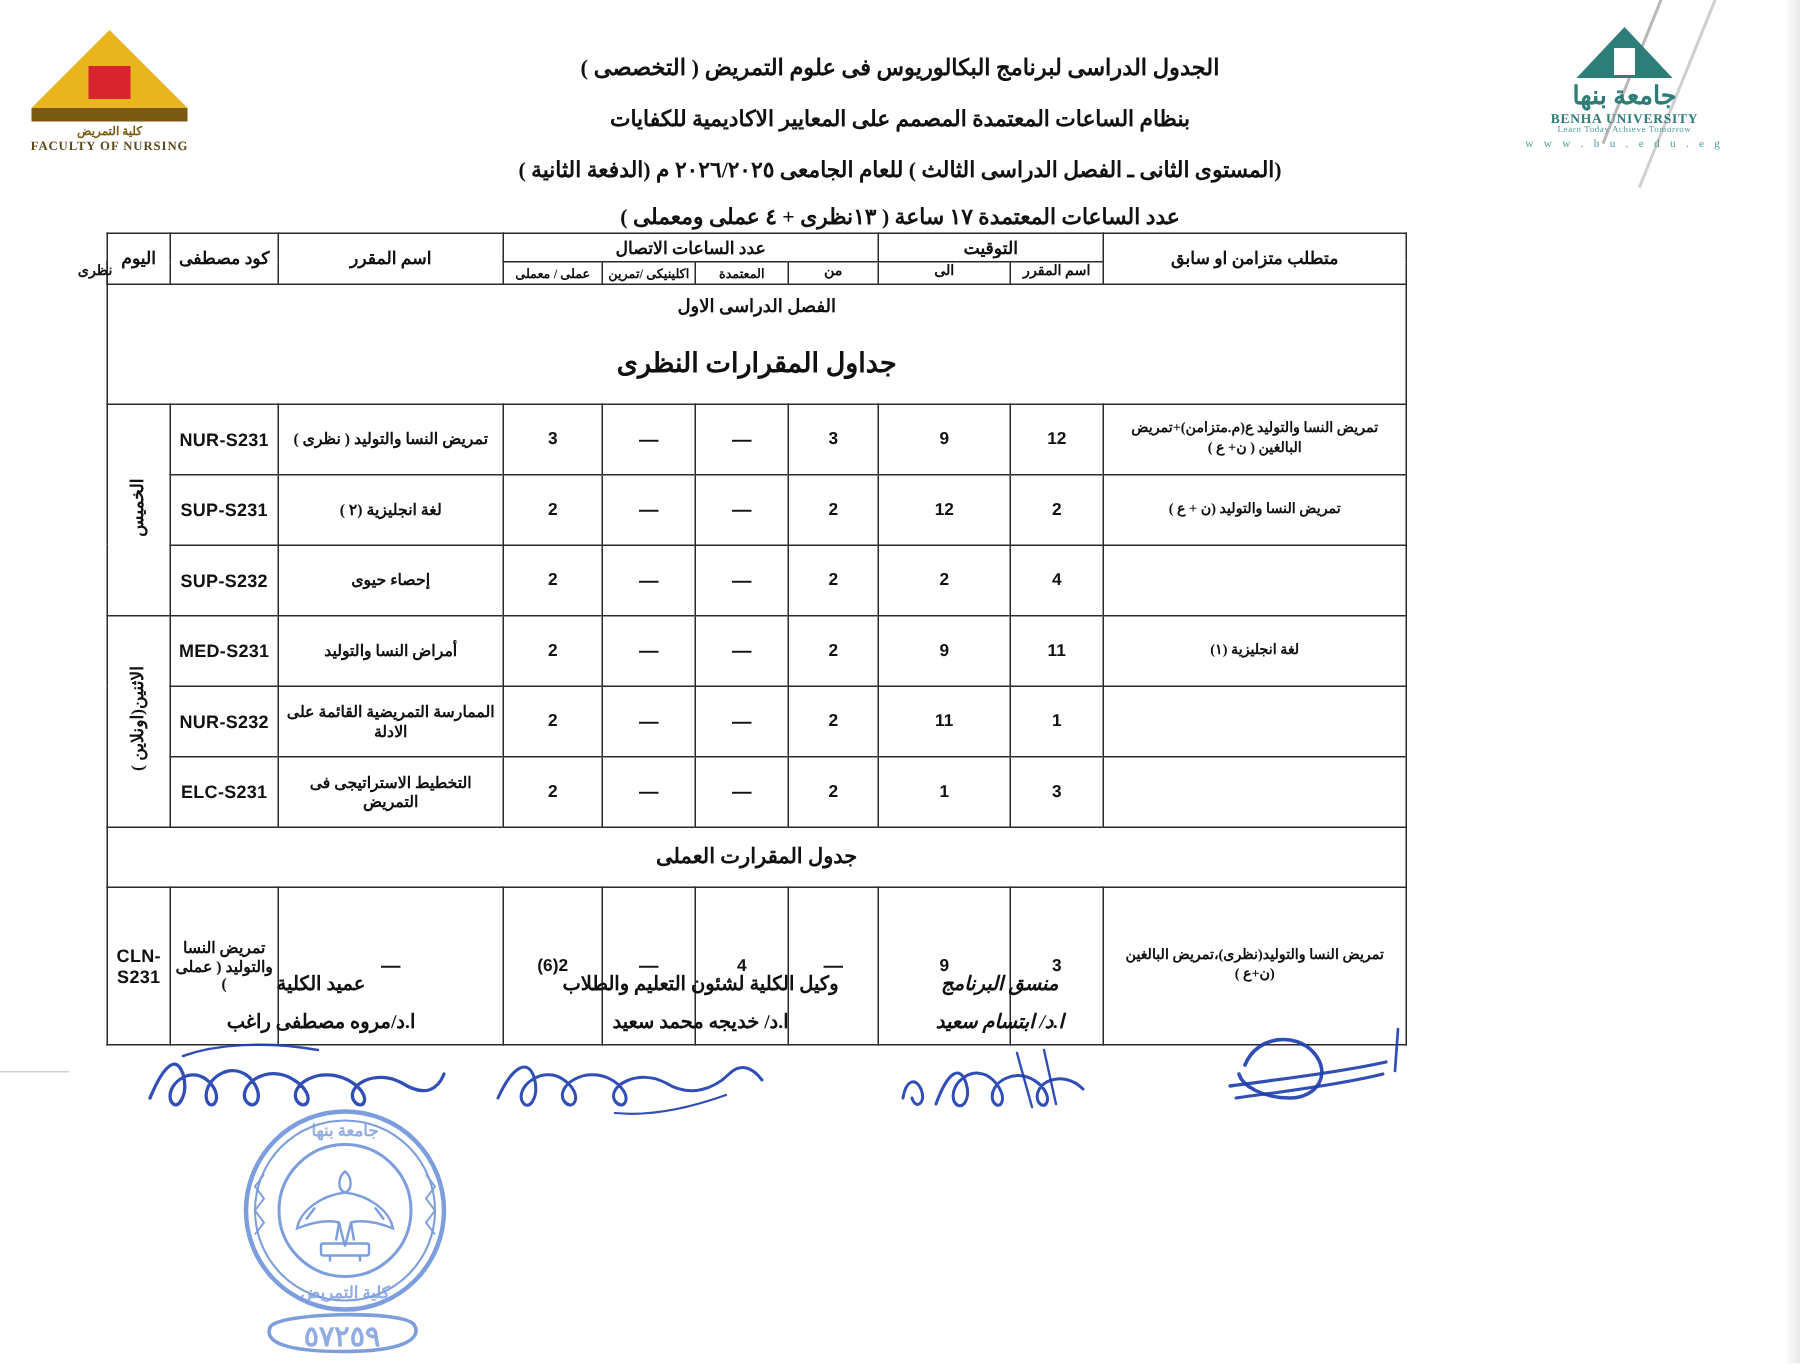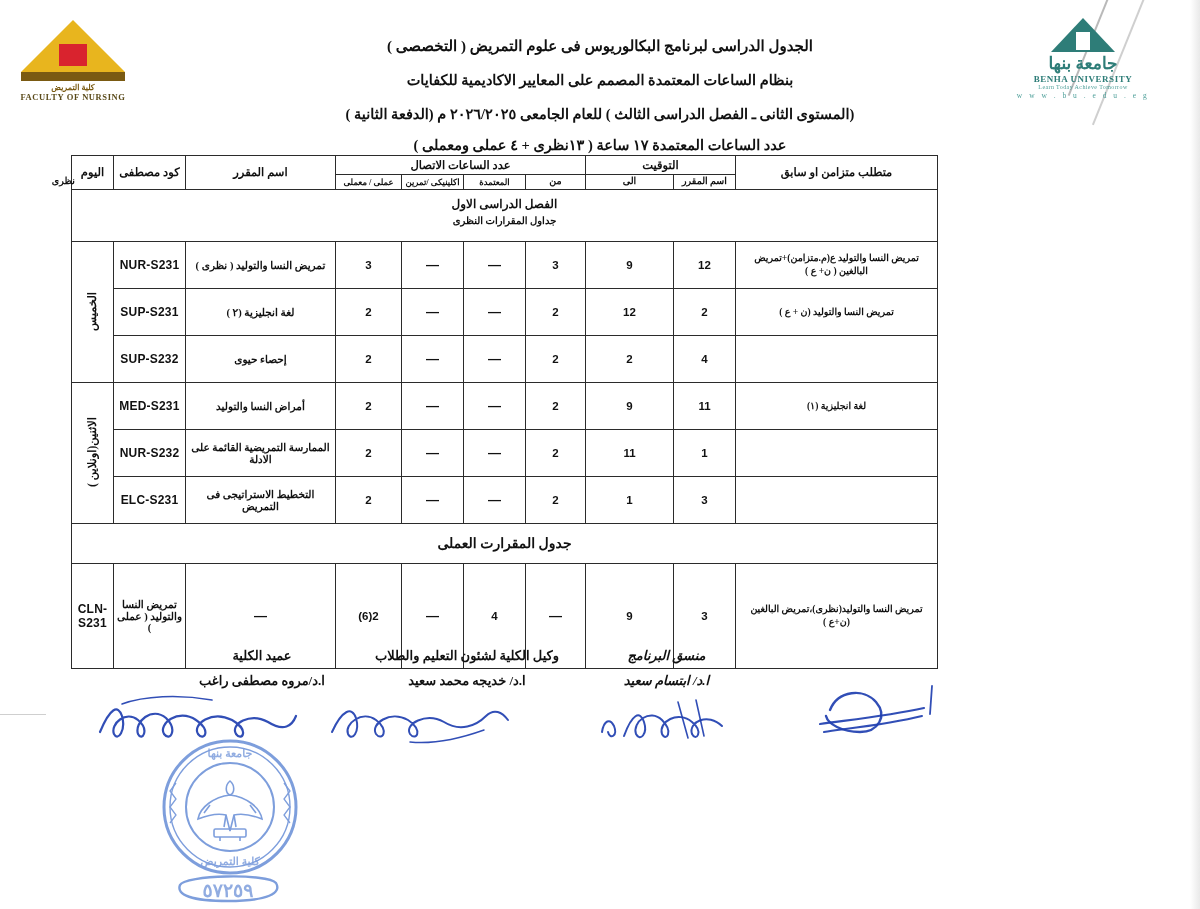--- a/index.html
+++ b/index.html
@@ -84,21 +84,21 @@
   }
   th{font-weight:bold;font-size:11.5px;}
   .h-small{font-size:9.5px;line-height:1.05;}
   .h-tiny{font-size:8.5px;line-height:1.05;}
   .sec-row td{
     border-left:1px solid #2b2b2b;border-right:1px solid #2b2b2b;
     border-top:1px solid #2b2b2b;border-bottom:1px solid #2b2b2b;
     font-size:13px;font-weight:bold;padding:5px 0 13px;line-height:1.5;
   }
   .sec-row .l1{display:block;font-size:12px;}
-  .sec-row .l2{display:block;font-size:10px;margin-top:0;}
+  .sec-row .l2{display:block;font-size:18px;margin-top:16px;}
   .sec-row-single td{font-size:14px;font-weight:bold;padding:9px 0;}
   .num{font-family:"Liberation Sans", sans-serif;font-size:11.5px;font-weight:bold;}
   .code{font-family:"Liberation Sans", sans-serif;font-size:12px;font-weight:bold;letter-spacing:.2px;}
   .cname{font-size:10.5px;font-weight:bold;}
   .prereq{font-size:9.5px;font-weight:bold;line-height:1.35;padding:4px 6px;}
   .dash{font-family:"Liberation Sans", sans-serif;font-weight:bold;font-size:13px;}
   .day-cell{padding:0;}
   .day-rot{
     writing-mode:vertical-rl;transform:rotate(180deg);
     font-size:11.5px;font-weight:bold;white-space:nowrap;
@@ -108,21 +108,21 @@
   .drow td{height:38px;}
 
   
   .signs{position:absolute;left:72px;top:648px;width:950px;height:70px;}
   .sig{position:absolute;text-align:center;font-weight:bold;}
   .sig .role{font-size:13px;display:block;margin-bottom:9px;}
   .sig .name{font-size:13px;display:block;}
   #sig0{right:92px;width:175px;}
   #sig1{right:268px;width:175px;font-style:italic;}
   #sig2{right:430px;width:250px;}
-  #sig3{right:660px;width:200px;}
+  #sig3{right:708px;width:200px;}
 
   
   .ink{position:absolute;pointer-events:none;}
   .sg{stroke:#1f3fb0;fill:none;stroke-linecap:round;stroke-linejoin:round;opacity:.92;}
   .stamp{position:absolute;left:118px;top:735px;width:270px;height:175px;}
   .stamp svg{opacity:.62;}
 </style>
 </head>
 <body>
 

